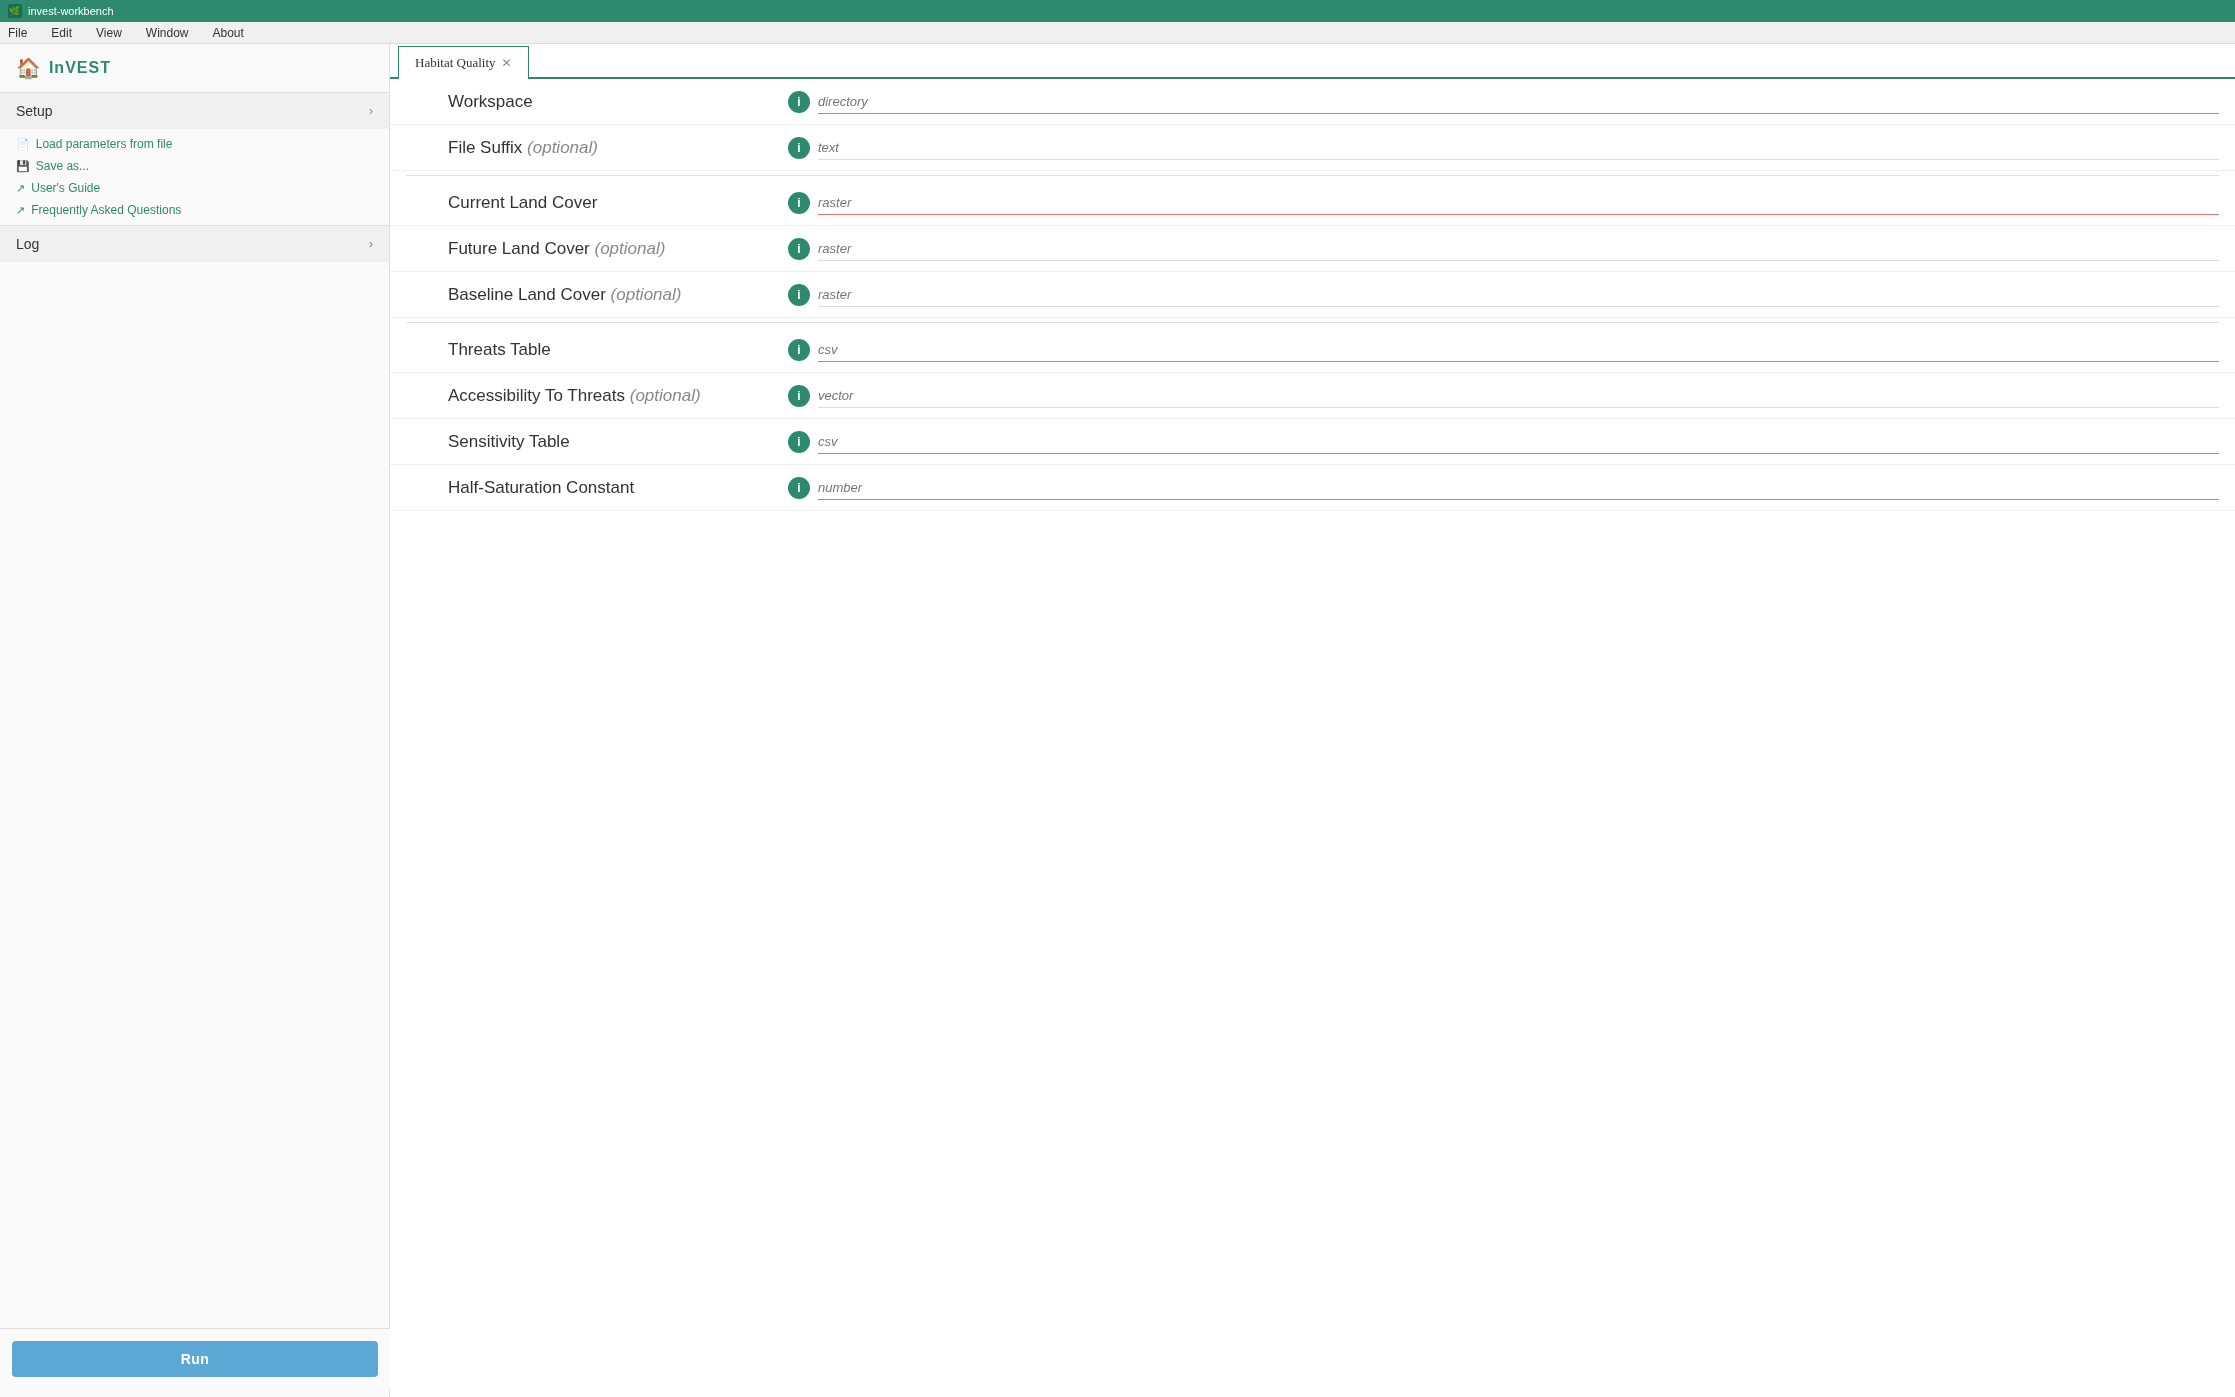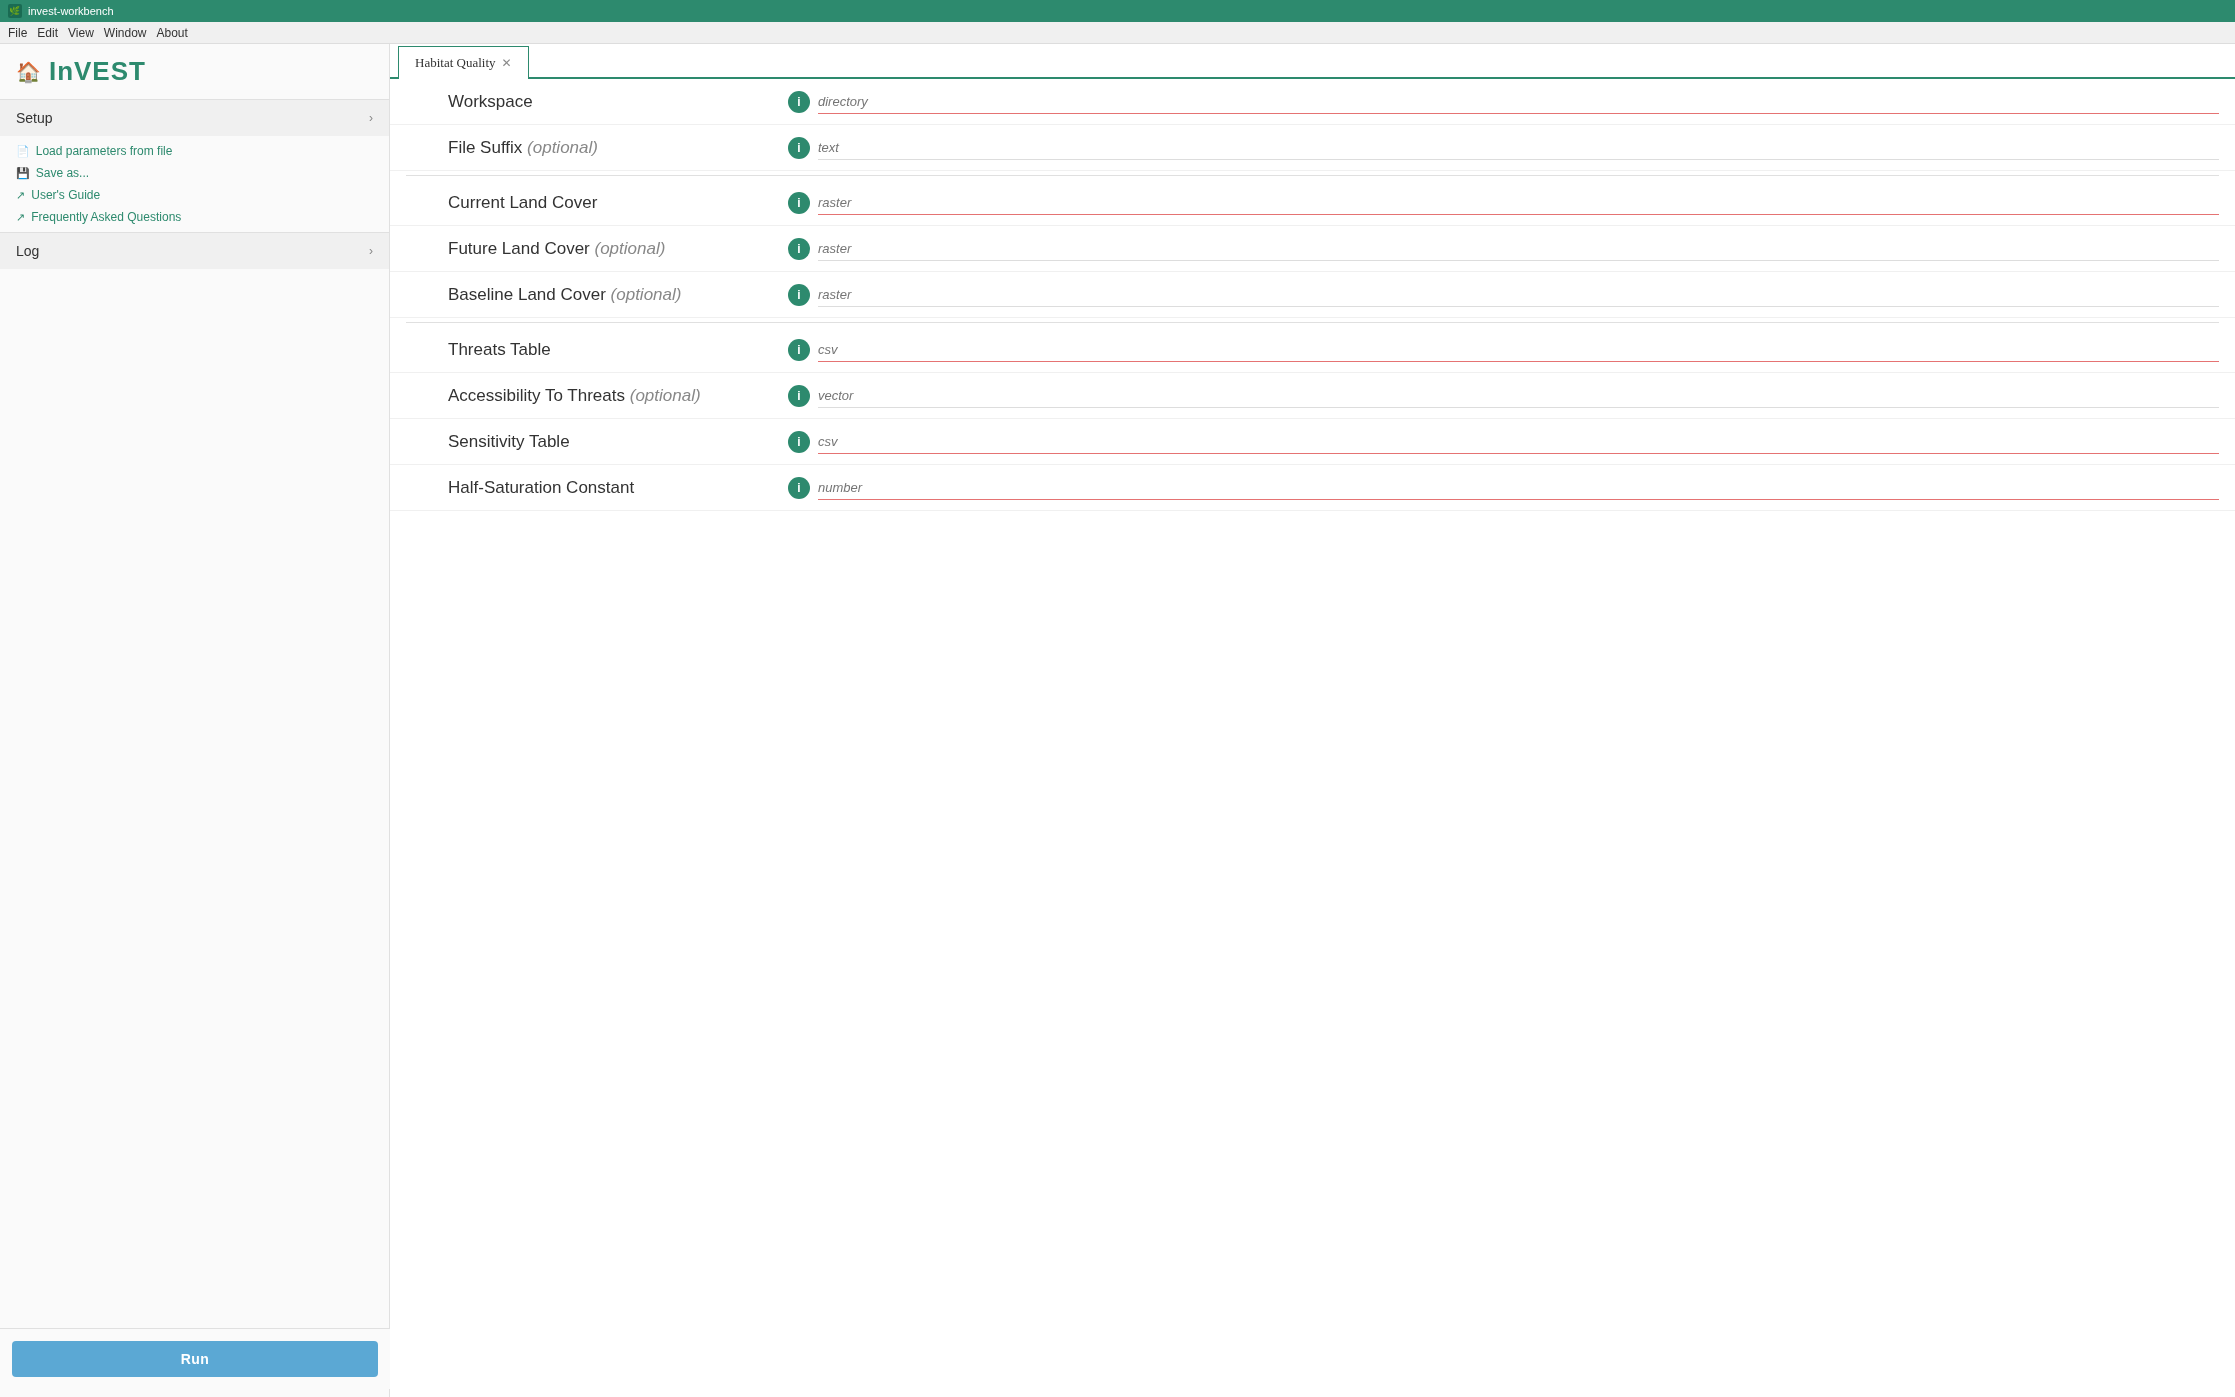--- a/index.html
+++ b/index.html
@@ -36,21 +36,21 @@
       font-size: 9px;
       color: white;
     }
 
     
     #menubar {
       background: #f0f0f0;
       border-bottom: 1px solid #ddd;
       padding: 2px 8px;
       display: flex;
-      gap: 10px;
+      gap: 24px;
       height: 22px;
       align-items: center;
       flex-shrink: 0;
     }
     #menubar span {
       font-size: 12px;
       color: #333;
       cursor: pointer;
     }
 
@@ -75,21 +75,21 @@
       padding: 12px 16px;
       display: flex;
       align-items: center;
       gap: 8px;
     }
     #sidebar-logo .house-icon {
       color: #2d8a6e;
       font-size: 20px;
     }
     #sidebar-logo .brand-text {
-      font-size: 26px;
+      font-size: 16px;
       font-weight: bold;
       color: #2d8a6e;
       letter-spacing: 1px;
     }
 
     .sidebar-section {
       border-top: 1px solid #e0e0e0;
       text-align: center;
     }
     .sidebar-section-header {

